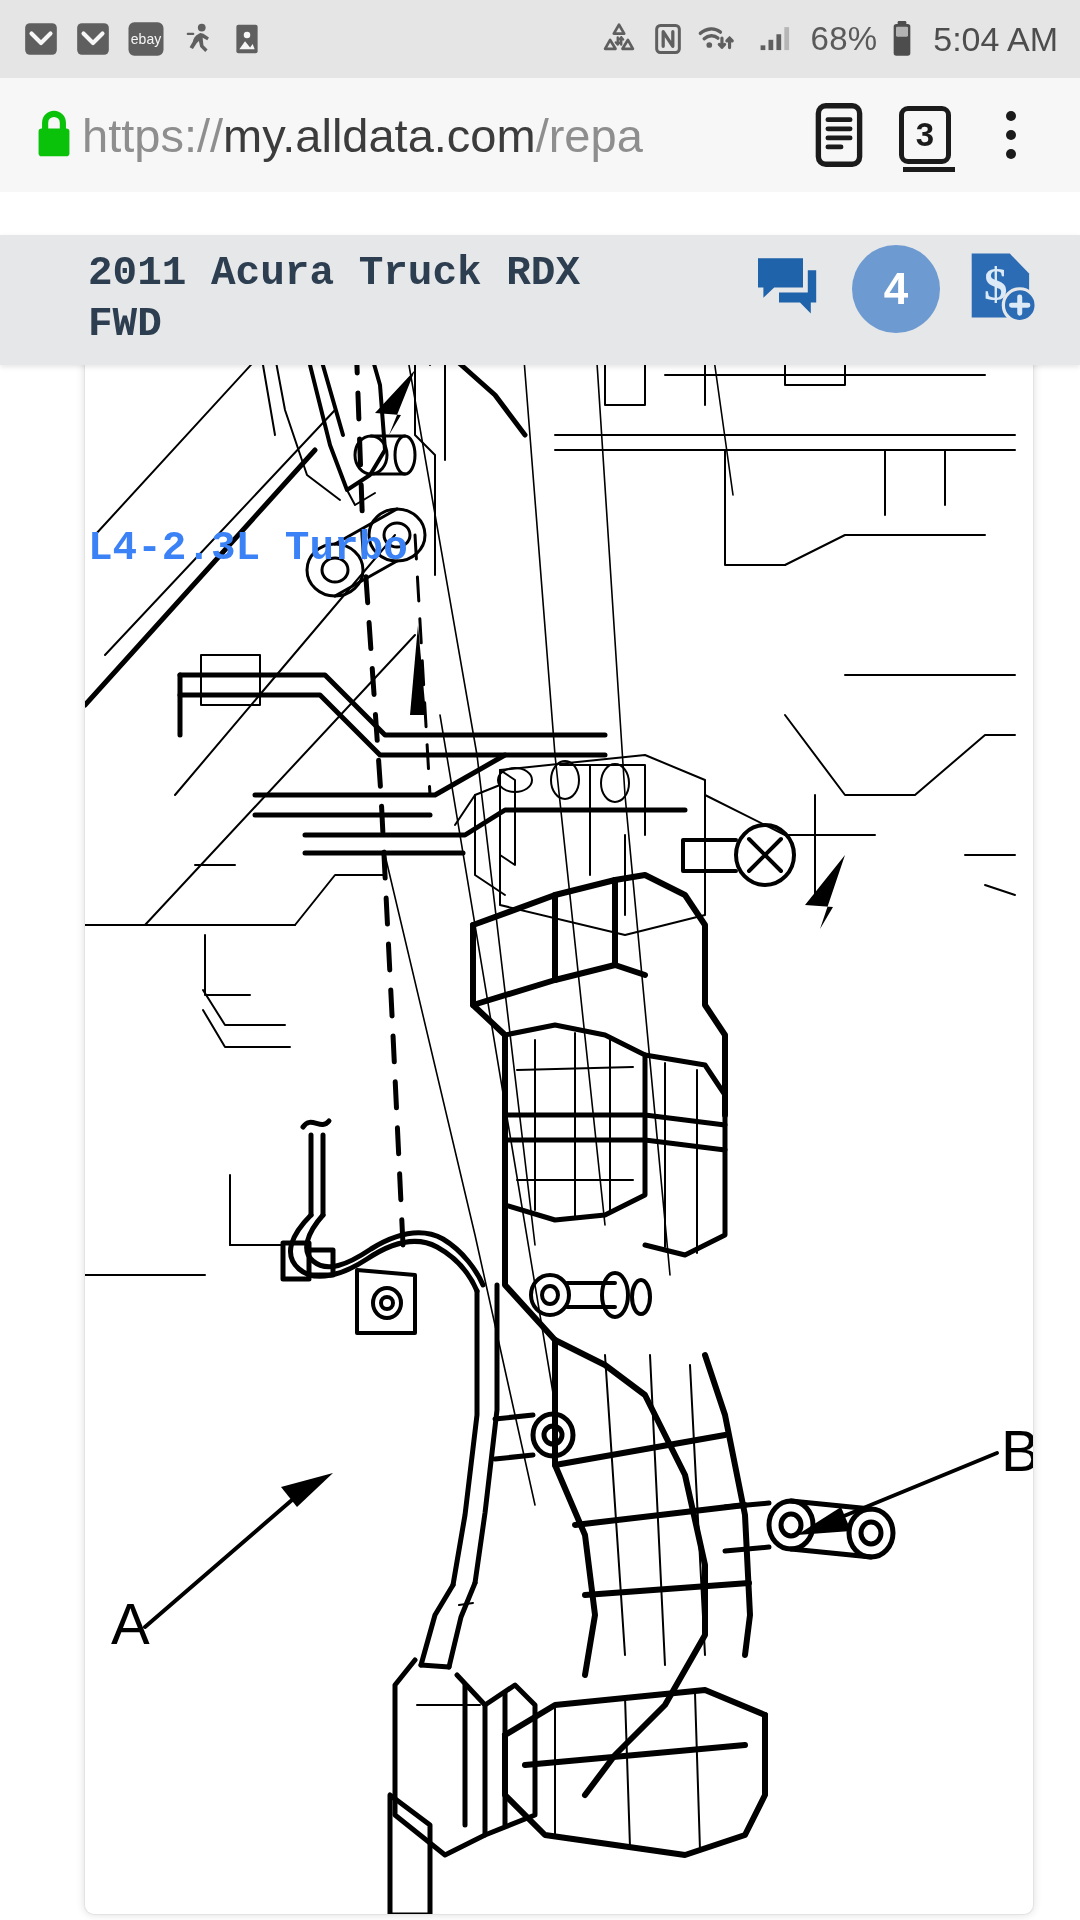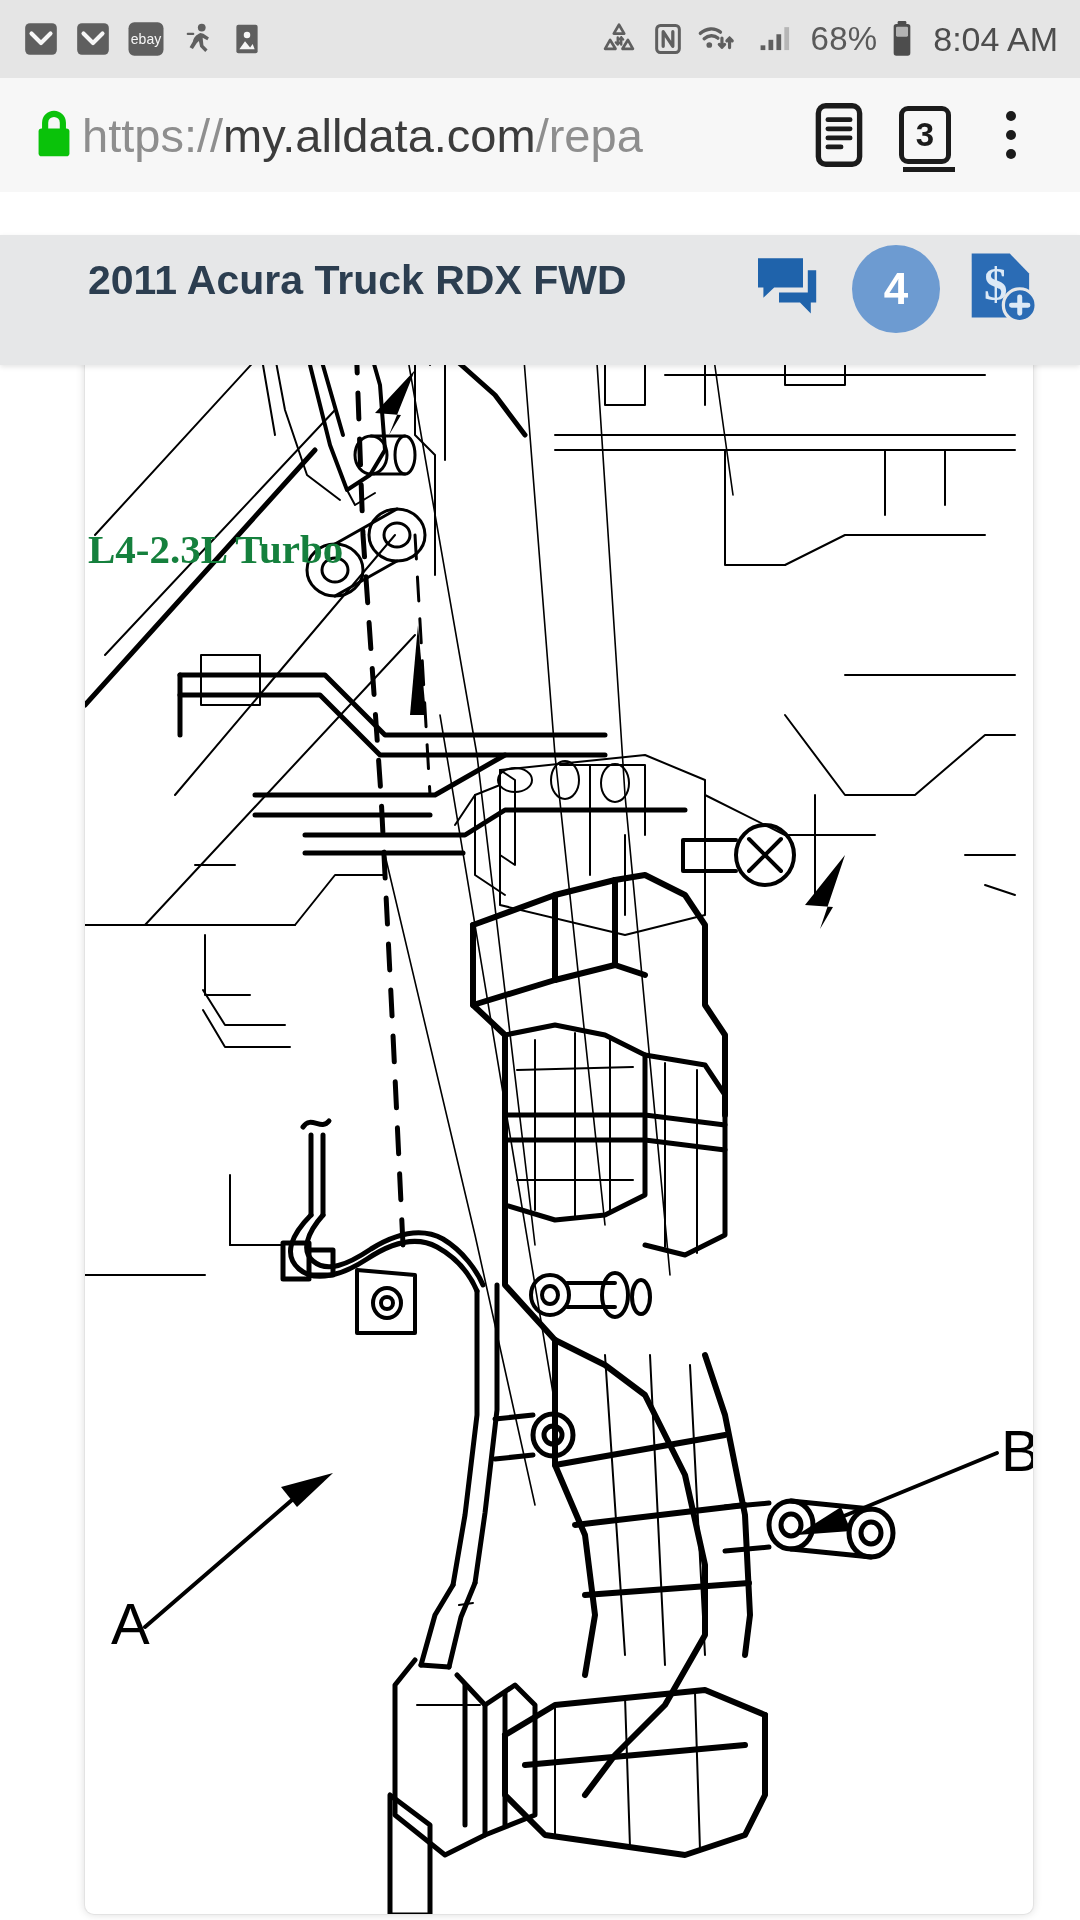--- a/index.html
+++ b/index.html
@@ -63,24 +63,24 @@
   .kebab i { display:block; width:10px; height:10px; border-radius:50%; background:#1b1b1b; }
 
   
   .vehicle-header {
     position: absolute; top: 235px; left: 0; width: 1080px; height: 130px;
     background: #e6e7e8;
     display: flex; align-items: flex-start; z-index: 5;
     box-shadow: 0 2px 5px rgba(0,0,0,0.10);
   }
   .vh-title {
-    margin-left: 88px; margin-top: 20px;
+    margin-left: 88px; margin-top: 13px;
     font-size: 41px; line-height: 51px; font-weight: bold; color: #2c3e50;
     max-width: 560px;
-    font-family: Liberation Sans, sans-serif;
+    font-family: Liberation Mono, monospace;
   }
   .vh-actions {
     position: absolute; right: 0; top: 10px;
     display: flex; align-items: center; gap: 22px; padding-right: 40px;
   }
   .badge-circle {
     width: 88px; height: 88px; border-radius: 50%; background: #6d9bd1;
     display: flex; align-items: center; justify-content: center;
     color: #ffffff; font-size: 44px; font-weight: bold;
   }
@@ -94,22 +94,22 @@
     position: absolute; left: 84px; top: 0px; width: 950px; height: 1680px;
     background: #ffffff;
     border-left: 1px solid #e3e3e3; border-right: 1px solid #e3e3e3;
     border-bottom: 1px solid #e3e3e3;
     border-radius: 0 0 10px 10px;
     box-shadow: 0 0 9px rgba(0,0,0,0.13);
     overflow: hidden;
   }
   .subtitle {
     position: absolute; left: 88px; top: 290px;
-    font-size: 41px; font-weight: bold; color: #15803d; z-index: 3;
-    font-family: Liberation Serif, serif;
+    font-size: 41px; font-weight: bold; color: #3b82f6; z-index: 3;
+    font-family: Liberation Mono, monospace;
   }
   .diagram-svg { position: absolute; left: 0; top: 0; width: 950px; height: 1680px; }
   .callout-label {
     position: absolute; font-size: 58px; color: #000; z-index: 4;
     font-family: "Liberation Sans", sans-serif;
   }
 </style>
 </head>
 <body>
 
@@ -200,21 +200,21 @@
       <span class="sb-text">68%</span>
 
       <span class="sb-icon">
         <svg width="26" height="40" viewBox="0 0 14 24">
           <rect x="4.4" y="1.2" width="5.2" height="2" rx="0.7" fill="#4d4d4d"></rect>
           <rect x="2" y="3" width="10" height="19" rx="1.6" fill="#4d4d4d"></rect>
           <rect x="3.4" y="4.6" width="7.2" height="6" rx="0.8" fill="#b3b3b3"></rect>
         </svg>
       </span>
 
-      <span class="sb-time">8:04 AM</span>
+      <span class="sb-time">5:04 AM</span>
     </div>
   </div>
 
   <div class="urlbar">
 
     <span class="lock-wrap">
       <svg width="44" height="54" viewBox="0 0 22 28">
         <path d="M6.4 11 L6.4 7.6 A4.6 4.6 0 0 1 15.6 7.6 L15.6 11" stroke="#0ac20a" stroke-width="3.2" fill="none"></path>
         <rect x="3" y="10.6" width="16" height="14.4" rx="1.6" fill="#0ac20a"></rect>
       </svg>

